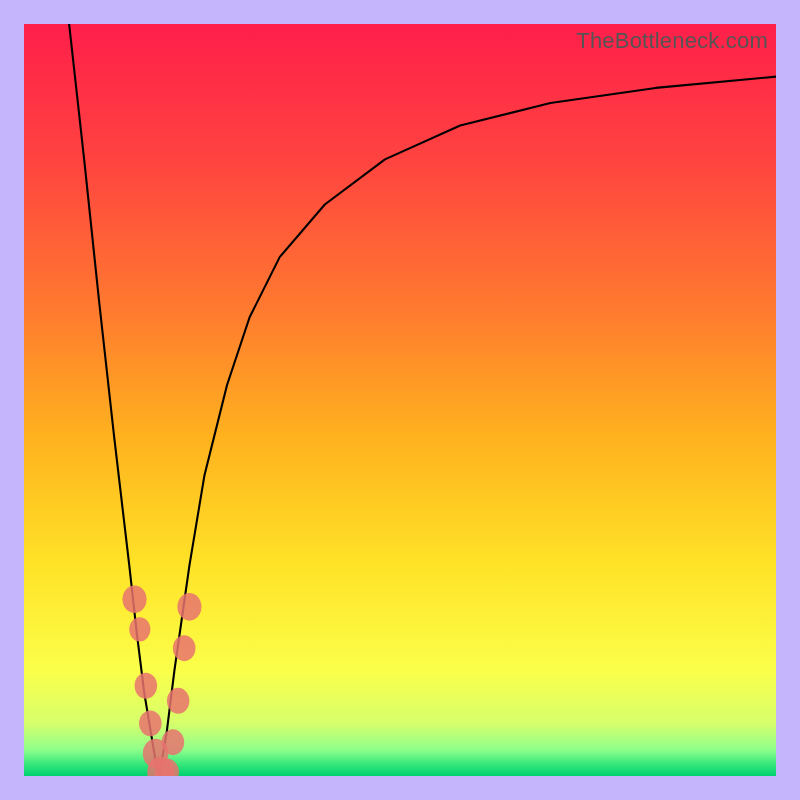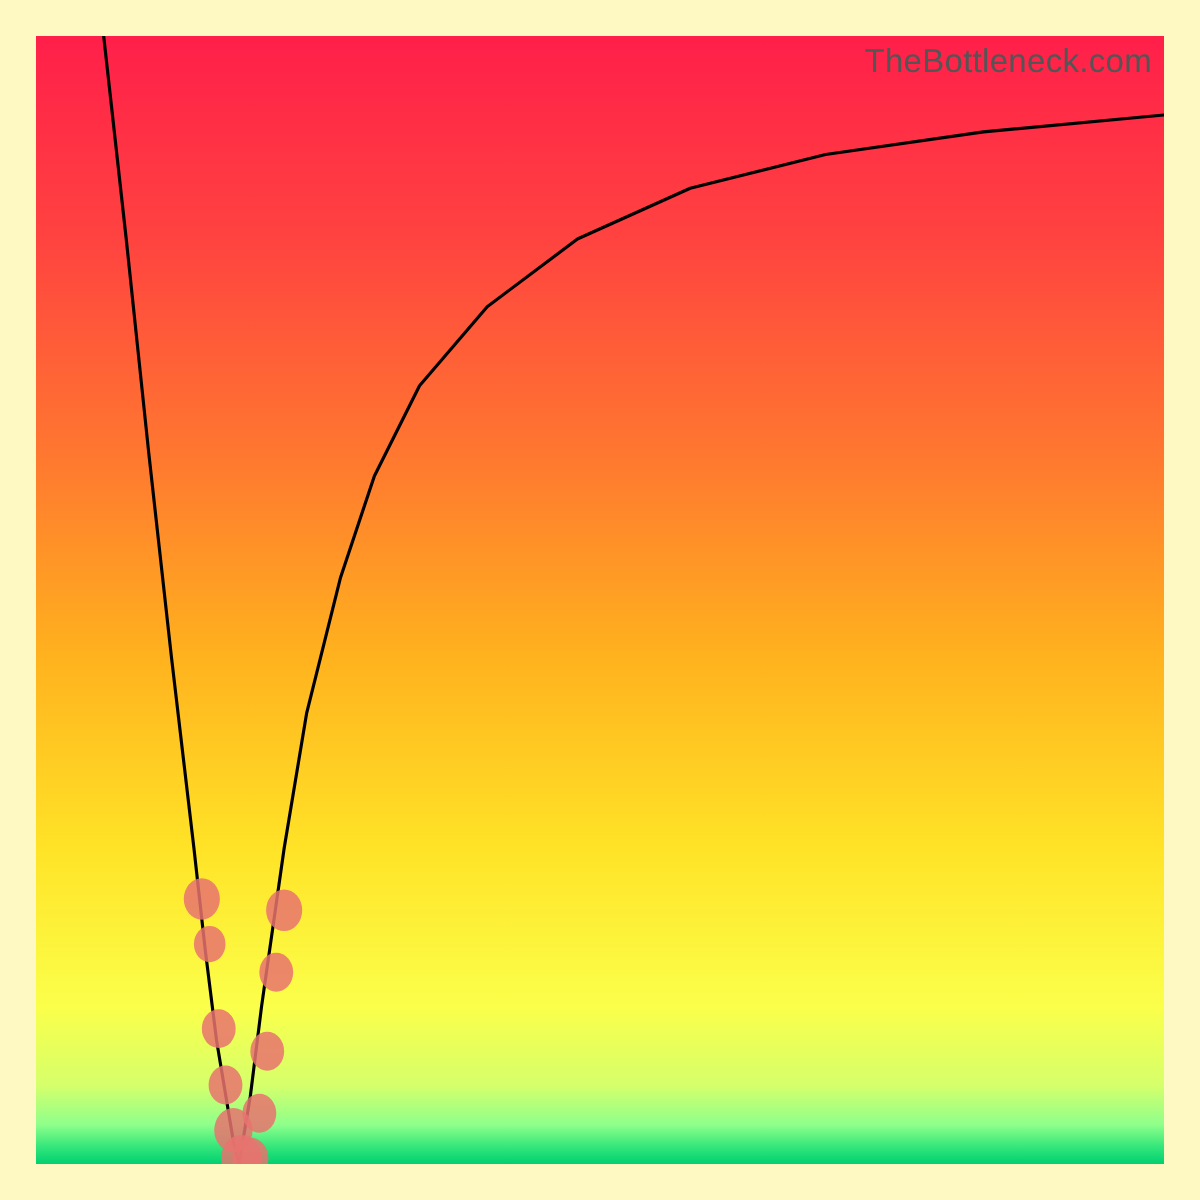--- a/index.html
+++ b/index.html
@@ -8,21 +8,21 @@
     width: 800px;
     height: 800px;
     overflow: hidden;
     background: #000;
     font-family: Arial, Helvetica, sans-serif;
   }
   .frame {
     position: relative;
     width: 800px;
     height: 800px;
-    background: #fef9c3;
+    background: #c4b5fd;
   }
   .plot-area {
     position: absolute;
     left: 24px;
     top: 24px;
     width: 752px;
     height: 752px;
     overflow: hidden;
   }
   .gradient {

